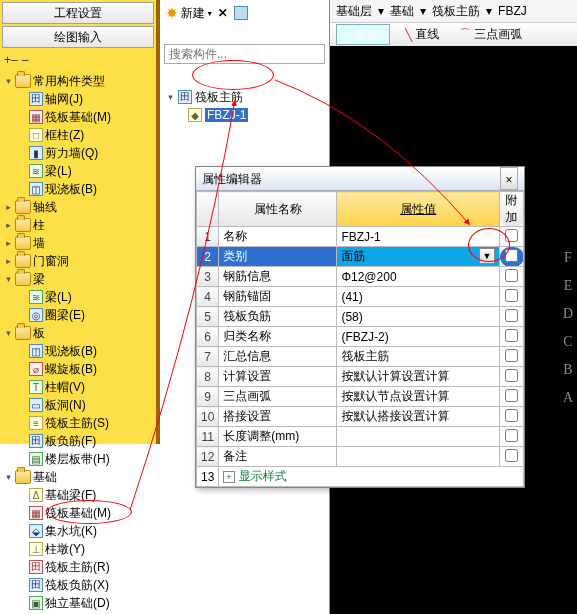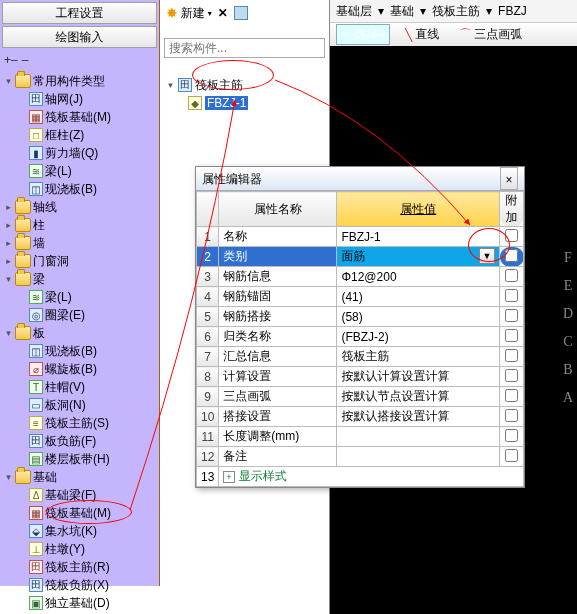--- a/index.html
+++ b/index.html
@@ -1,37 +1,37 @@
 <!DOCTYPE html>
 <html><head>
 <meta charset="utf-8">
 <style>
   * { box-sizing: border-box; margin: 0; padding: 0; }
   body { font-family: "Microsoft YaHei", SimSun, sans-serif; font-size: 12px; width: 577px; height: 614px; overflow: hidden; background: #fff; position: relative; }
-  .left-panel { position: absolute; left: 0; top: 0; width: 160px; height: 586px; border-right: 1px solid #a16207; background: #c4b5fd; }
+  .left-panel { position: absolute; left: 0; top: 0; width: 160px; height: 444px; border-right: 4px solid #a16207; background: #fde047; }
   .lp-hdr { border: 1px solid #a0a0a0; background: linear-gradient(#fdfdfd,#e6e6e6); height: 22px; line-height: 20px; text-align: center; margin: 2px; font-size: 12px; }
   .lp-tool { height: 20px; padding: 2px 4px; display: flex; align-items: center; gap: 4px; }
   .lp-tool span { font-size: 12px; color: #333; cursor: pointer; }
   .tree { overflow: auto; height: 548px; padding: 2px 2px 2px 4px; }
   .tree-row { display: flex; align-items: center; height: 18px; gap: 2px; white-space: nowrap; cursor: pointer; }
   .ind0 { padding-left: 0; } .ind1 { padding-left: 14px; }
   .caret { width: 9px; height: 9px; display: inline-block; font-size: 9px; color: #555; text-align: center; line-height: 9px; }
   .folder { width: 16px; height: 14px; display: inline-block; background: linear-gradient(#ffe9a8,#f3c94a); border: 1px solid #b8860b; border-radius: 2px; position: relative; }
   .folder::before { content: ''; position: absolute; top: -4px; left: 1px; width: 6px; height: 4px; background: #f3c94a; border: 1px solid #b8860b; border-bottom: none; border-radius: 2px 2px 0 0; }
   .ic { width: 14px; height: 14px; display: inline-flex; align-items: center; justify-content: center; font-size: 10px; border: 1px solid #888; background: #eef; color: #336; }
   .ic.r { background:#fee; border-color:#b55; color:#833;}
   .ic.g { background:#efe; border-color:#5a5; color:#363;}
   .ic.y { background:#ffd; border-color:#ba5; color:#663;}
   .ic.b { background:#def; border-color:#58b; color:#236;}
   .mid-panel { position: absolute; left: 160px; top: 0; width: 170px; height: 614px; border-right: 1px solid #888; background:#fff;}
   .mid-tool { height: 26px; display: flex; align-items: center; gap: 6px; padding: 2px 6px; }
   .mid-tool .btn { display: inline-flex; align-items: center; gap: 3px; cursor: pointer; }
   .mid-tool .x { color: #000; font-weight: bold; cursor: pointer; }
   .mid-tool .copy { width:14px; height:14px; background:#bde; border:1px solid #58a; }
-  .search { margin: 12px 4px; }
+  .search { margin: 18px 4px; }
   .search input { width: 100%; height: 20px; border: 1px solid #aaa; padding: 2px 4px; font-size: 12px; color: #888; }
   .mid-tree { padding: 6px; }
   .mid-tree .row { display: flex; align-items: center; gap: 3px; height: 18px; cursor:pointer;}
   .sel { background: #2f6fd0; color: #fff; padding: 0 2px; }
   .ellipse1 { position:absolute; border:1px solid red; border-radius:50%; width:82px; height:30px; left:192px; top:60px; pointer-events:none;}
   .right-panel { position: absolute; left: 330px; top: 0; width: 247px; height: 614px; background: #000; }
   .r-top { background: #f4f4f4; height: 46px; border-bottom:1px solid #888;}
   .r-top .row1 { display:flex; align-items:center; height:22px; gap:6px; padding:2px 6px; font-size:12px;}
   .r-top .row2 { display:flex; align-items:center; height:24px; gap:10px; padding:2px 6px; font-size:12px; background:linear-gradient(#fff,#e8e8e8); border-top:1px solid #ccc;}
   .r-top .btn { display:inline-flex; align-items:center; gap:3px; cursor:pointer; border:1px solid transparent; padding:1px 4px;}
@@ -321,21 +321,21 @@
           <td class="chk"><input type="checkbox" style=""></td>
         </tr>
         <tr>
           <td class="rownum">4</td>
           <td>钢筋锚固</td>
           <td class="val">(41)</td>
           <td class="chk"><input type="checkbox" style=""></td>
         </tr>
         <tr>
           <td class="rownum">5</td>
-          <td>钢筋搭接</td>
+          <td>筏板负筋</td>
           <td class="val">(58)</td>
           <td class="chk"><input type="checkbox" style=""></td>
         </tr>
         <tr>
           <td class="rownum">6</td>
           <td>归类名称</td>
           <td class="val">(FBZJ-2)</td>
           <td class="chk"><input type="checkbox" style=""></td>
         </tr>
         <tr>

